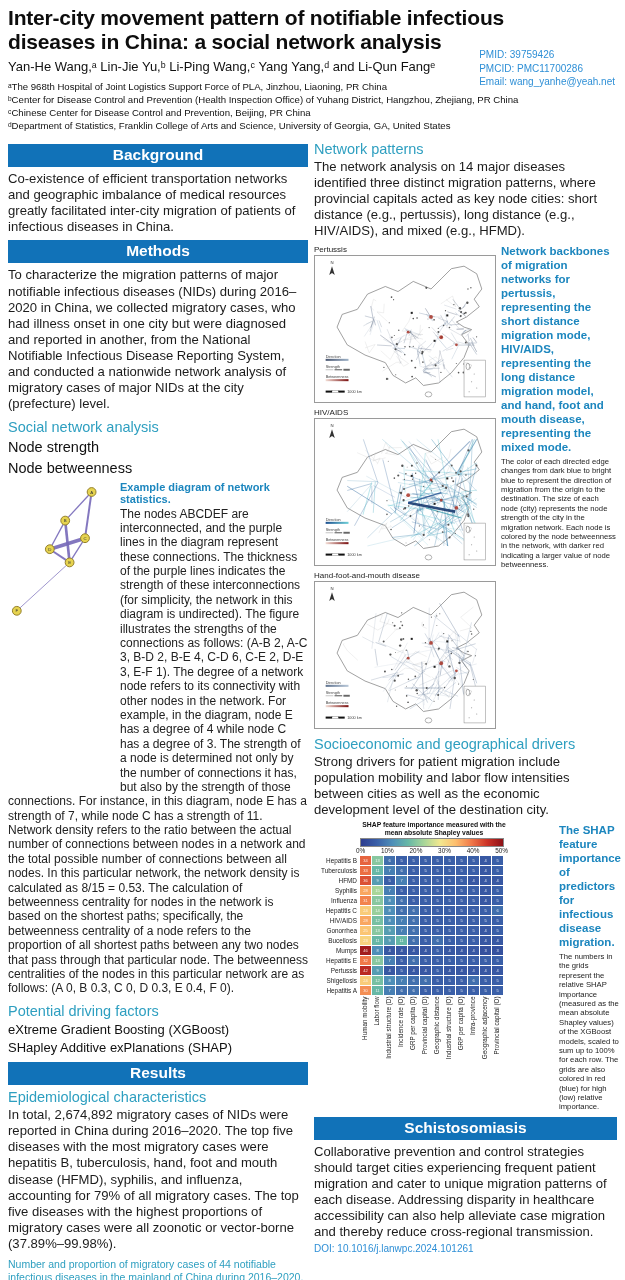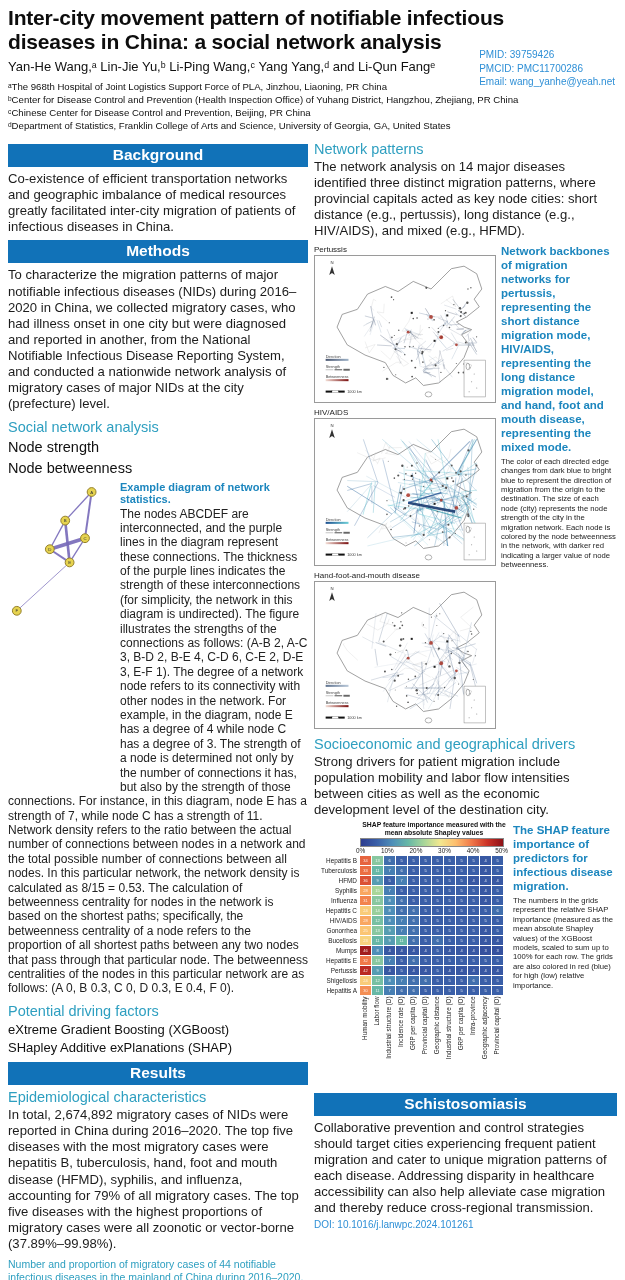--- a/index.html
+++ b/index.html
@@ -58,21 +58,21 @@
   .cb-bar { width:144px; height:9px; margin:1px 0 0 46px; border:0.5px solid #888;
     background:linear-gradient(to right,#2e3d8f,#3a5fa8,#4e8fb8,#67b8a6,#a8d699,#f2e88f,#fdbe6e,#f07848,#cc3327,#8c1117); }
   .cb-ticks { display:flex; justify-content:space-between; width:152px; margin-left:42px; font-size:6.4px; color:#222; }
   .heat-rows { margin-top:2px; }
   .heat-row { display:flex; align-items:center; height:10px; }
   .heat-lab { width:46px; flex:none; font-size:6.4px; text-align:right; padding-right:3px; color:#222; white-space:nowrap; }
   .heat-cell { width:11px; height:9px; margin-right:1px; flex:none; display:flex; align-items:center; justify-content:center;
     font-size:4px; color:rgba(255,255,255,0.85); }
   .xlabs { position:relative; height:92px; }
   .xlab { position:absolute; width:88px; height:11px; transform:rotate(-90deg); text-align:right; font-size:6.3px; color:#222; white-space:nowrap; }
-  .shap-cap-col { flex:1; padding-top:2px; }
+  .shap-cap-col { flex:1; padding-top:2px;margin-left:46px; }
 
   
   .doi { color:#2E8FD6; font-size:10px; }
 </style>
 </head>
 <body>
 
 <div class="page">
 
   <div class="title">Inter-city movement pattern of notifiable infectious diseases in China: a social network analysis</div>

